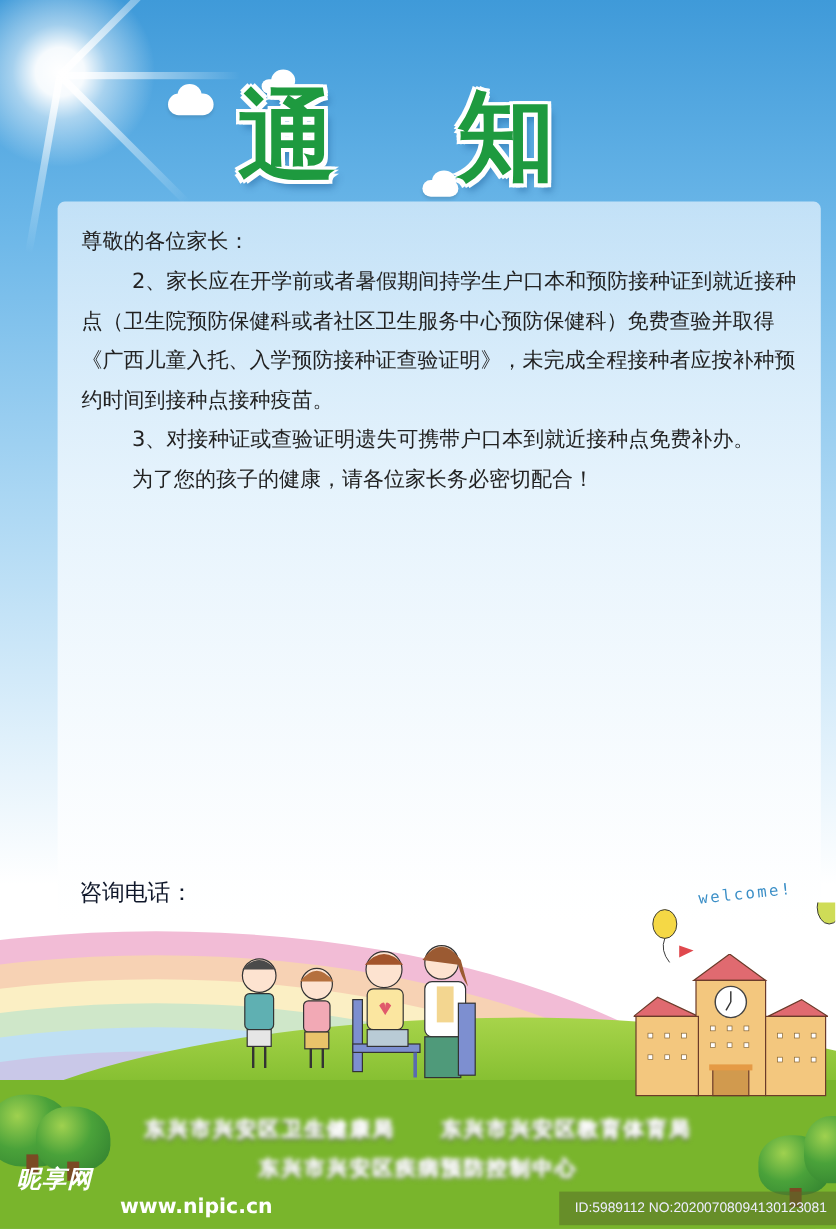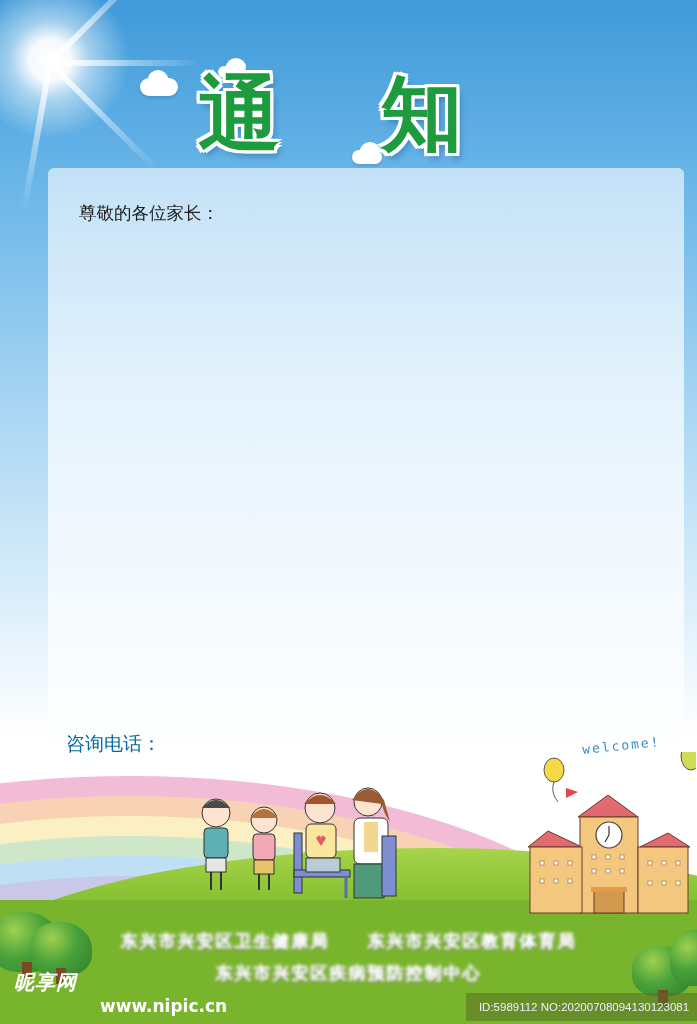--- a/index.html
+++ b/index.html
@@ -12,23 +12,23 @@
   .ray { position:absolute; left:50px; top:60px; width:150px; height:6px; background:linear-gradient(90deg, rgba(255,255,255,0.9), rgba(255,255,255,0)); transform-origin:0 50%; }
   .cloud { position:absolute; width:38px; height:18px; background:#fff; border-radius:10px; box-shadow:0 2px 3px rgba(0,0,0,0.12); }
   .cloud::before { content:""; position:absolute; left:8px; top:-8px; width:20px; height:18px; background:#fff; border-radius:50%; }
   .title { position:absolute; left:0; width:697px; top:60px; text-align:center; font-family:"DejaVu Serif", serif;
            font-weight:bold; font-size:82px; letter-spacing:36px; color:#1e9a3f;
            text-shadow: 3px 0 0 #fff, -3px 0 0 #fff, 0 3px 0 #fff, 0 -3px 0 #fff, 3px 3px 0 #fff, -3px -3px 0 #fff, 3px -3px 0 #fff, -3px 3px 0 #fff, 4px 6px 6px rgba(0,60,120,0.35); }
   .panel { position:absolute; left:48px; top:168px; width:636px; height:600px;
            background: linear-gradient(180deg, rgba(225,240,252,0.75) 0%, rgba(240,248,254,0.85) 40%, rgba(255,255,255,0.9) 100%);
            border-radius:6px; }
   .text { position:absolute; left:68px; top:186px; width:610px; font-size:17.5px; line-height:33px; color:#222; }
-  .text p { margin:11px; }
+  .text p { margin:0; }
   .indent { text-indent:2.4em; }
-  .contact { position:absolute; left:66px; top:731px; font-size:19px; color:#0369a1; }
+  .contact { position:absolute; left:66px; top:731px; font-size:19px; color:#0f172a; }
   .rb { position:absolute; left:-420px; width:1100px; height:520px; border-radius:50% 50% 0 0; }
   .ground { position:absolute; left:-60px; top:848px; width:900px; height:260px; border-radius:55% 45% 0 0;
             background: linear-gradient(180deg, #a7d44a 0%, #7fbb2c 25%, #6fae26 100%); }
   .ground2 { position:absolute; left:-40px; top:900px; width:800px; height:200px; background:#79b52c; }
   .tree { position:absolute; width:70px; height:60px; border-radius:45% 50% 40% 40%;
           background: radial-gradient(circle at 35% 30%, #9fd14f 0%, #4aa23a 45%, #2f7d2e 100%); }
   .trunk { position:absolute; width:10px; height:16px; background:#7a4a24; }
   .footline { position:absolute; left:0; width:697px; text-align:center; font-size:17px; font-weight:bold; color:#fff;
               letter-spacing:2px; filter: blur(1.6px); text-shadow:0 0 3px #fff, 0 1px 2px #333; }
   .watermark-logo { position:absolute; left:14px; top:969px; font-size:20px; font-weight:bold; font-style:italic; color:#fff; letter-spacing:1px; }
@@ -146,20 +146,23 @@
 <svg class="illus" style="left:536px;top:752px;" width="160" height="70">
   <ellipse cx="18" cy="18" rx="10" ry="12" fill="#f5d845" stroke="#333" stroke-width="0.8"></ellipse>
   <path d="M18 30 q-4 10 4 20" fill="none" stroke="#333" stroke-width="0.8"></path>
   <ellipse cx="-10" cy="48" rx="7" ry="9" fill="#f39a2c"></ellipse>
   <ellipse cx="155" cy="4" rx="10" ry="14" fill="#cfdc57" stroke="#333" stroke-width="0.8"></ellipse>
   <path d="M30 46 l12 -6 l-12 -4z" fill="#e0484d"></path>
 </svg>
 
 <div class="text">
   <p>尊敬的各位家长：</p>
+  <p class="indent">2、家长应在开学前或者暑假期间持学生户口本和预防接种证到就近接种点（卫生院预防保健科或者社区卫生服务中心预防保健科）免费查验并取得《广西儿童入托、入学预防接种证查验证明》，未完成全程接种者应按补种预约时间到接种点接种疫苗。</p>
+  <p class="indent">3、对接种证或查验证明遗失可携带户口本到就近接种点免费补办。</p>
+  <p class="indent">为了您的孩子的健康，请各位家长务必密切配合！</p>
 </div>
 
 <div class="contact">咨询电话：</div>
 
 <div class="footline" style="top:930px;">东兴市兴安区卫生健康局　　东兴市兴安区教育体育局</div>
 <div class="footline" style="top:962px;">东兴市兴安区疾病预防控制中心</div>
 
 <div class="watermark-logo">昵享网</div>
 <div class="watermark-url">www.nipic.cn</div>
 <div class="watermark-id">ID:5989112 NO:20200708094130123081</div>

